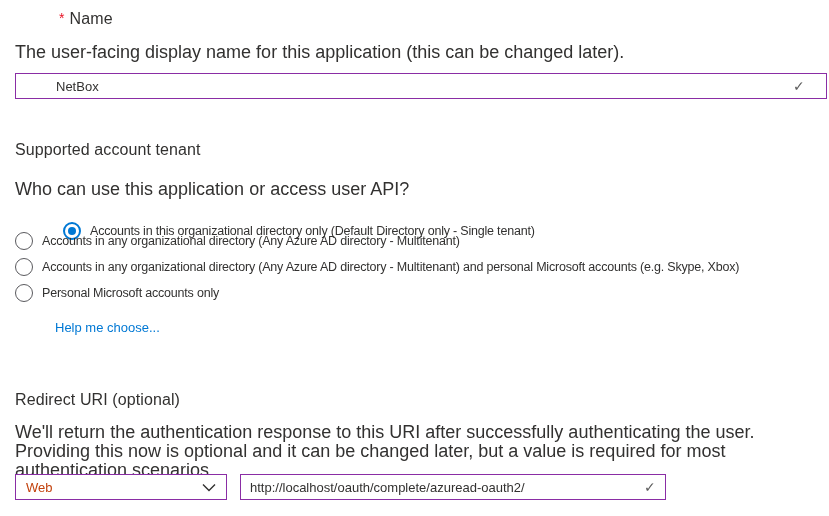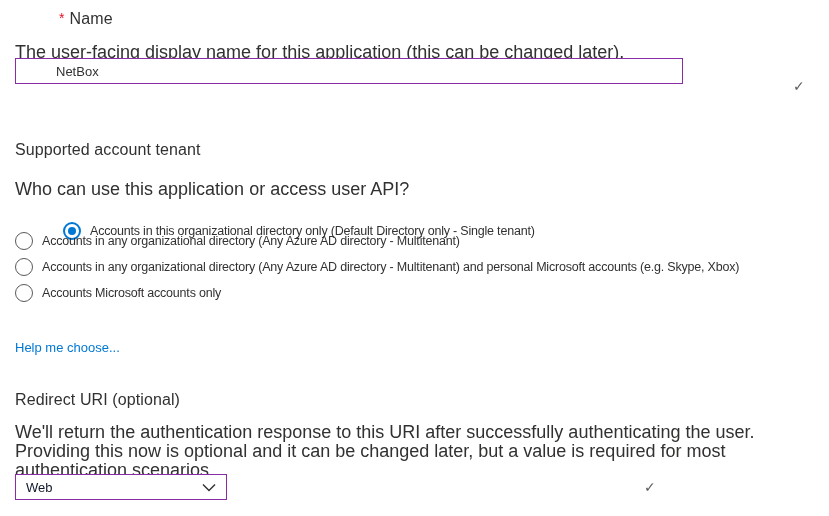--- a/index.html
+++ b/index.html
@@ -102,36 +102,36 @@
   }
   .select-box {
     position: absolute;
     height: 26px;
     border: 1px solid #8a2da5;
     background: #fff;
     display: flex;
     align-items: center;
     padding: 8px 10px;
     font-size: 13px;
-    color: #0f172a;
+    color: #c2410c;
     cursor: pointer;
   }
   .select-box .select-value { flex: 1 1 auto; }
   .chevron-svg { display: block; }
 </style>
 </head>
 <body>
 
 <div id="screen">
 
   <div class="section-title" style="top: 10px; margin-left: 44px;"><span class="required-marker">*</span><span>Name</span></div>
 
   <div class="body-text" style="top: 43px; width: 800px;">The user-facing display name for this application (this can be changed later).</div>
 
-  <input type="text" class="text-input" style="top: 58px; left: 15px; width: 668px; padding-left: 40px;" value="NetBox">
+  <input type="text" class="text-input" style="top: 73px; left: 15px; width: 812px; padding-left: 40px;" value="NetBox">
   <span class="valid-check" style="top: 73px; left: 793px;">✓</span>
 
   <div class="section-title" style="top: 141px;">Supported account tenant</div>
 
   <div class="body-text" style="top: 180px; width: 800px;">Who can use this application or access user API?</div>
 
   <div class="radio-row" style="top: 222px; margin-left: 48px;">
     <span class="radio checked">
         <span class="dot"></span>
       </span>
@@ -146,33 +146,34 @@
   <div class="radio-row" style="top: 258px;">
     <span class="radio">
         <span class="dot"></span>
       </span>
     <span class="radio-label">Accounts in any organizational directory (Any Azure AD directory - Multitenant) and personal Microsoft accounts (e.g. Skype, Xbox)</span>
   </div>
   <div class="radio-row" style="top: 284px;">
     <span class="radio">
         <span class="dot"></span>
       </span>
-    <span class="radio-label">Accounts Microsoft accounts only</span>
+    <span class="radio-label">Personal Microsoft accounts only</span>
   </div>
 
-  <a class="link" style="top: 340px;">Help me choose...</a>
+  <a class="link" style="top: 320px; margin-left: 40px;">Help me choose...</a>
 
   <div class="section-title" style="top: 391px;">Redirect URI (optional)</div>
 
   <div class="body-text" style="top: 423px; width: 802px;">We'll return the authentication response to this URI after successfully authenticating the user. Providing this now is optional and it can be changed later, but a value is required for most authentication scenarios.</div>
 
   <div class="select-box" style="top: 474px; left: 15px; width: 212px;">
     <span class="select-value">Web</span>
     <span>
       <svg class="chevron-svg" width="14" height="9" viewBox="0 0 14 9">
         <polyline points="1,1.5 7,7.5 13,1.5" fill="none" stroke="#323130" stroke-width="1.4"></polyline>
       </svg>
     </span>
   </div>
 
+  <input type="text" class="text-input" style="top: 474px; left: 240px; width: 426px;" value="http://localhost/oauth/complete/azuread-oauth2/">
   <span class="valid-check" style="top: 474px; left: 644px;">✓</span>
 
 </div>
 
 </body></html>

